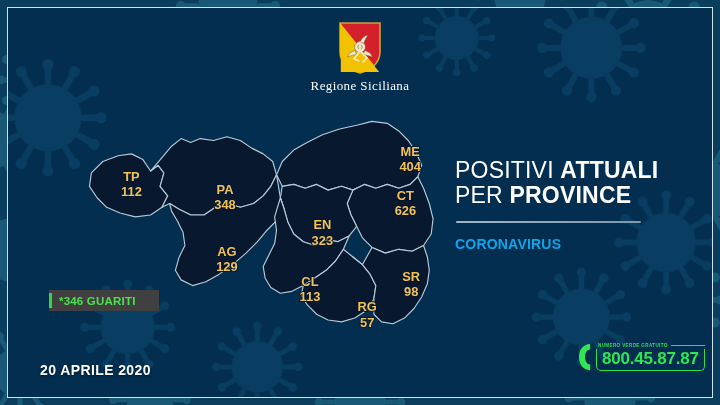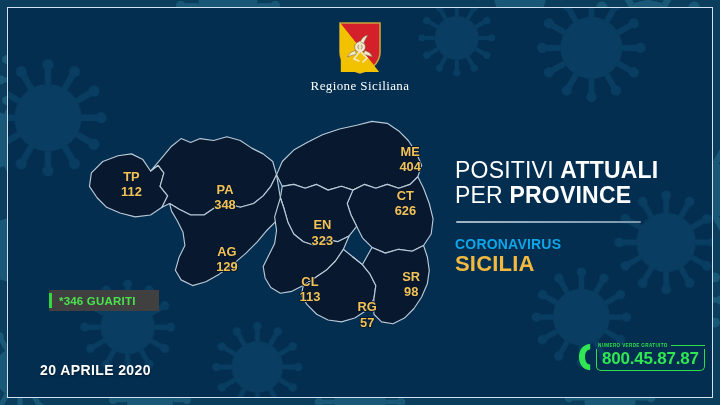--- a/index.html
+++ b/index.html
@@ -319,21 +319,20 @@
 
     <div class="right-panel">
       <div class="headline">
         <span>POSITIVI</span>
         <b>ATTUALI</b><br>
         <span>PER</span>
         <b>PROVINCE</b>
       </div>
       <div class="rule"></div>
       <div class="sub-main">CORONAVIRUS</div>
-      <div class="sub-accent">SICILIA</div>
     </div>
 
     <div class="legend">
       <div class="badge recovered">
         <span class="bar"></span>
         <span class="txt">*346 GUARITI</span>
       </div>
     </div>
 
     <div class="date-line">20 APRILE 2020</div>

